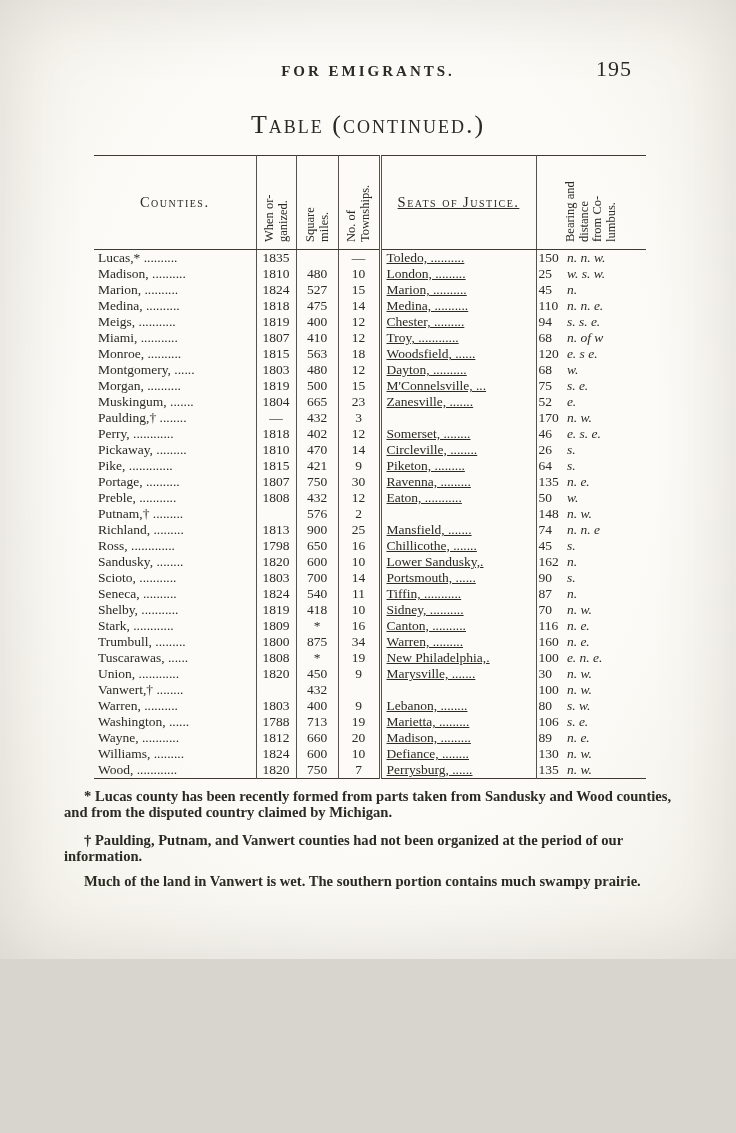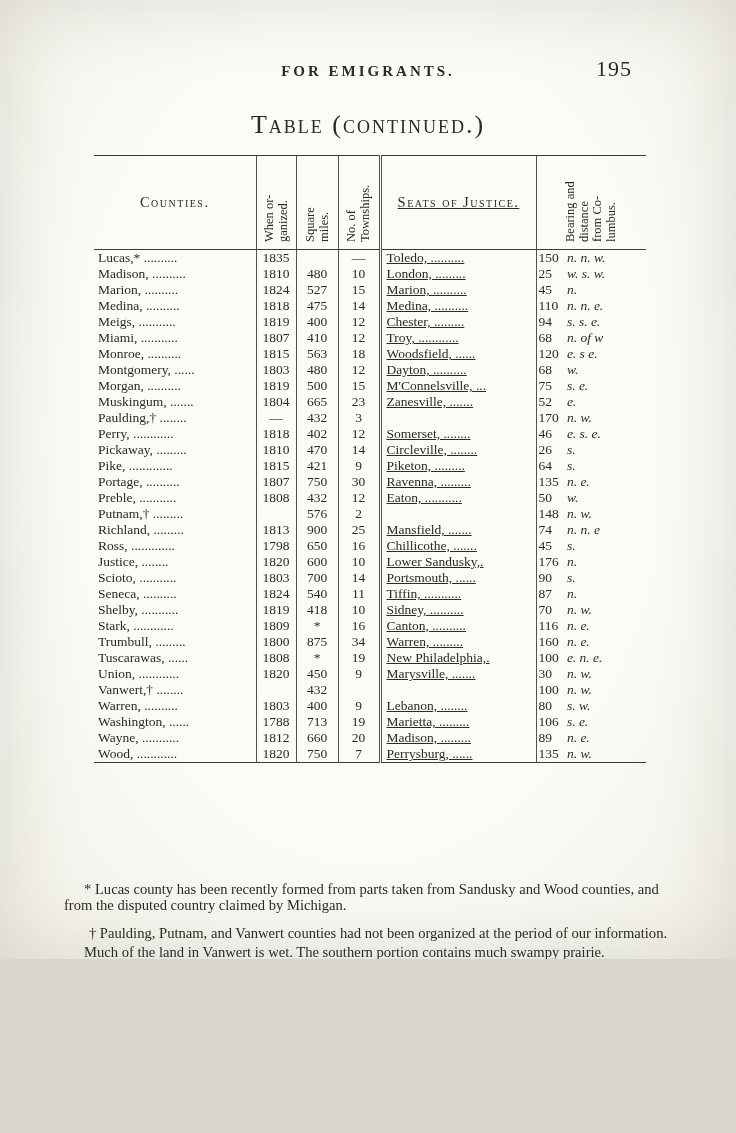--- a/index.html
+++ b/index.html
@@ -41,24 +41,24 @@
     text-align:left;
   }
   tbody td { height:16px; line-height:16px; padding:0 2px; white-space:nowrap; overflow:hidden; }
   td.c-county { padding-left:4px; }
   td.c-org, td.c-sqmi, td.c-twp { text-align:center; }
   td.c-seat { padding-left:5px; }
   td.c-bearing { padding-left:2px; }
   td.c-bearing .dist { display:inline-block; width:25px; }
   td.c-bearing i { font-style:italic; }
   
-  .footnotes { position:absolute; top:881px; left:64px; width:608px;
-    font-size:14.6px; line-height:16.3px; font-weight:normal; }
+  .footnotes { position:absolute; top:788px; left:64px; width:608px;
+    font-size:14.6px; line-height:16.3px; font-weight:bold; }
   .footnotes p { text-indent:20px; margin-bottom:11px; }
-  .footnotes p.tight { margin-bottom:3px;text-align:center; }
+  .footnotes p.tight { margin-bottom:9px; }
   .footnotes p:last-child { margin-bottom:0; }
   
   .stray-dot { position:absolute; top:974px; left:430px; font-size:14px; font-weight:bold; }
 </style>
 </head>
 <body>
 
 <div class="sheet">
 
   <header class="running-head">
@@ -252,26 +252,26 @@
         </tr>
         <tr>
           <td class="c-county">Ross, .............</td>
           <td class="c-org">1798</td>
           <td class="c-sqmi">650</td>
           <td class="c-twp">16</td>
           <td class="c-seat">Chillicothe, .......</td>
           <td class="c-bearing"><span class="dist">45</span> <i>s.</i></td>
         </tr>
         <tr>
-          <td class="c-county">Justice, ........</td>
+          <td class="c-county">Sandusky, ........</td>
           <td class="c-org">1820</td>
           <td class="c-sqmi">600</td>
           <td class="c-twp">10</td>
           <td class="c-seat">Lower Sandusky,.</td>
-          <td class="c-bearing"><span class="dist">176</span> <i>n.</i></td>
+          <td class="c-bearing"><span class="dist">162</span> <i>n.</i></td>
         </tr>
         <tr>
           <td class="c-county">Scioto, ...........</td>
           <td class="c-org">1803</td>
           <td class="c-sqmi">700</td>
           <td class="c-twp">14</td>
           <td class="c-seat">Portsmouth, ......</td>
           <td class="c-bearing"><span class="dist">90</span> <i>s.</i></td>
         </tr>
         <tr>
@@ -348,20 +348,28 @@
         </tr>
         <tr>
           <td class="c-county">Wayne, ...........</td>
           <td class="c-org">1812</td>
           <td class="c-sqmi">660</td>
           <td class="c-twp">20</td>
           <td class="c-seat">Madison, .........</td>
           <td class="c-bearing"><span class="dist">89</span> <i>n. e.</i></td>
         </tr>
         <tr>
+          <td class="c-county">Williams, .........</td>
+          <td class="c-org">1824</td>
+          <td class="c-sqmi">600</td>
+          <td class="c-twp">10</td>
+          <td class="c-seat">Defiance, ........</td>
+          <td class="c-bearing"><span class="dist">130</span> <i>n. w.</i></td>
+        </tr>
+        <tr>
           <td class="c-county">Wood, ............</td>
           <td class="c-org">1820</td>
           <td class="c-sqmi">750</td>
           <td class="c-twp">7</td>
           <td class="c-seat">Perrysburg, ......</td>
           <td class="c-bearing"><span class="dist">135</span> <i>n. w.</i></td>
         </tr>
       </tbody>
   </table>
 

